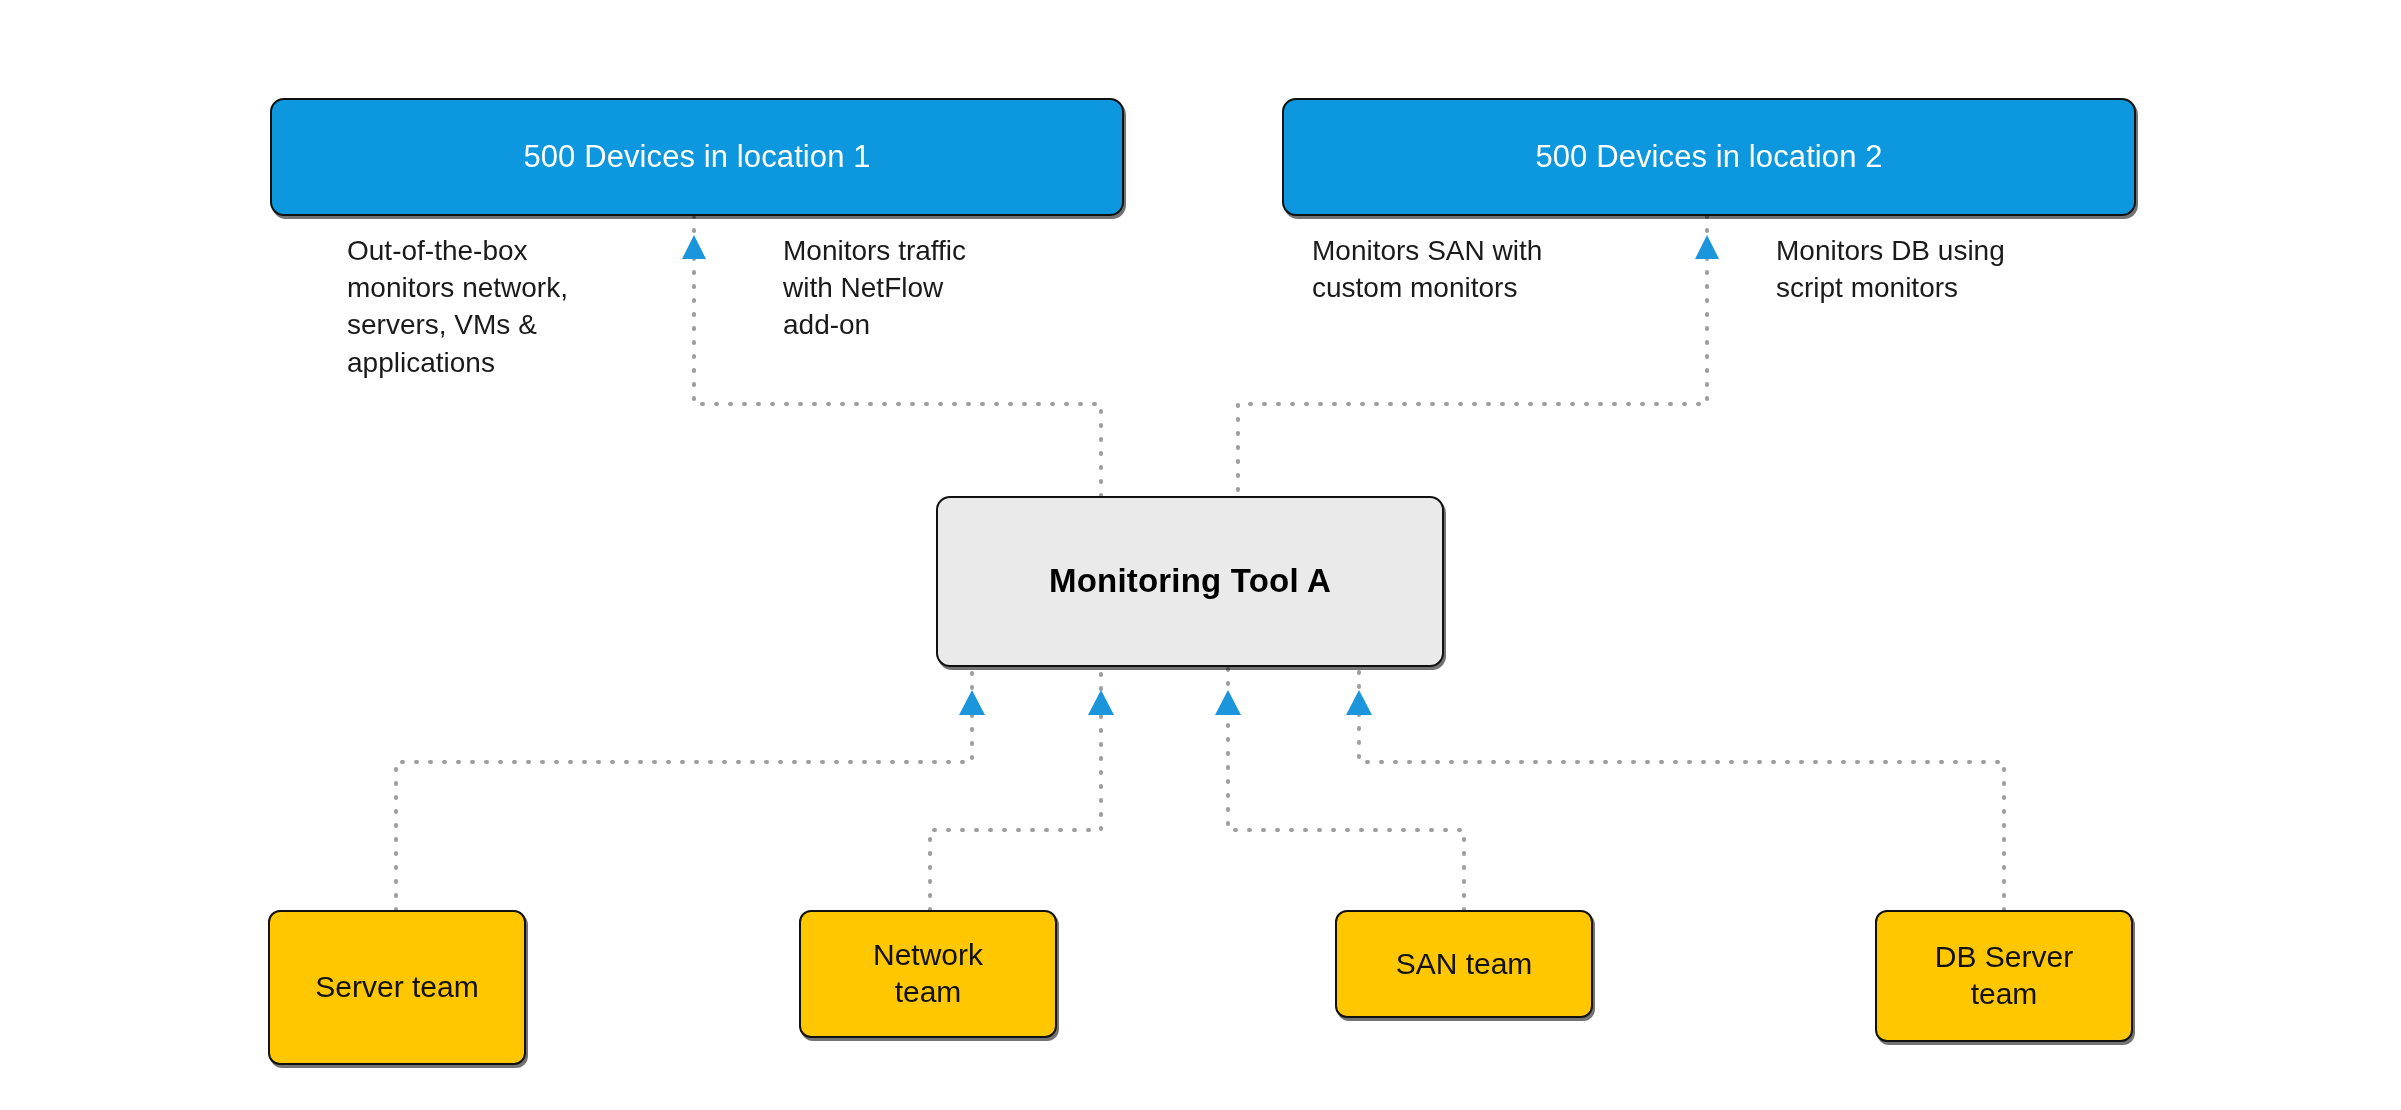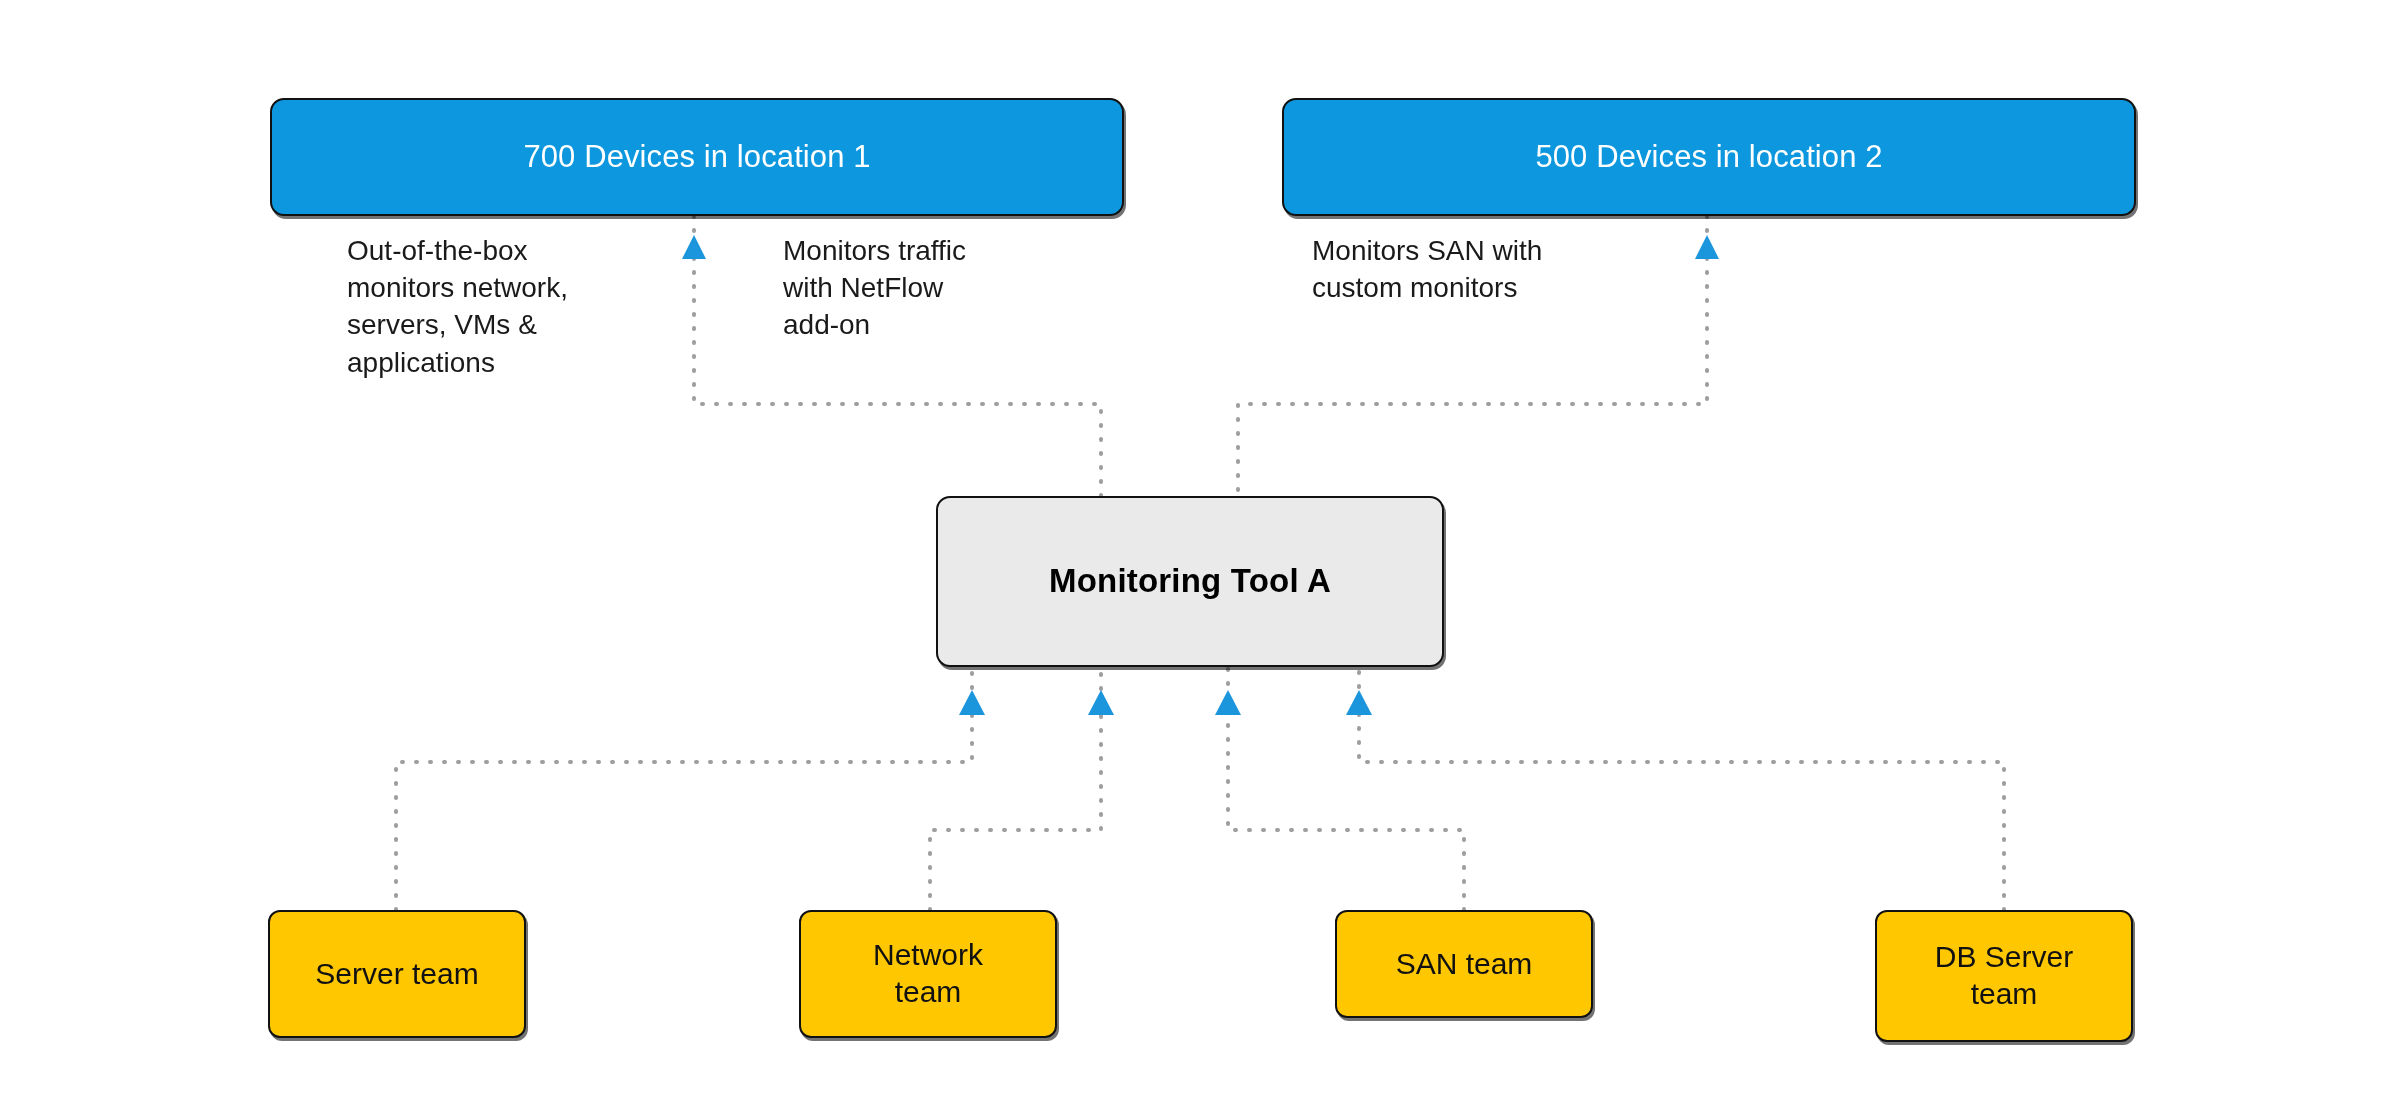--- a/index.html
+++ b/index.html
@@ -130,45 +130,47 @@
       <polygon class="arrow" points="1228,690 1215,715 1241,715"></polygon>
     </g>
 
     <g>
       <path class="dot" d="M 2004 910 L 2004 762 L 1359 762 L 1359 667"></path>
       <polygon class="arrow" points="1359,690 1346,715 1372,715"></polygon>
     </g>
   </svg>
 
   <div class="node location" style="left:270px; top:98px; width:854px; height:118px;">
-    <span class="node-label">700 Devices in location 1</span>
+    <span class="node-label">500 Devices in location 1</span>
   </div>
 
   <div class="node location" style="left:1282px; top:98px; width:854px; height:118px;">
     <span class="node-label">500 Devices in location 2</span>
   </div>
 
   <div class="caption" style="left:783px; top:232px; width:290px;">Monitors traffic
 with NetFlow
 add-on</div>
 
   <div class="caption" style="left:347px; top:232px; width:300px;">Out-of-the-box
 monitors network,
 servers, VMs &amp;
 applications</div>
 
   <div class="caption" style="left:1312px; top:232px; width:300px;">Monitors SAN with
 custom monitors</div>
 
+  <div class="caption" style="left:1776px; top:232px; width:300px;">Monitors DB using
+script monitors</div>
 
   <div class="node tool" style="left:912px; top:496px; width:508px; height:171px;margin-left:24px;">
     <span class="node-label">Monitoring Tool A</span>
   </div>
 
-  <div class="node team" style="left:268px; top:910px; width:258px; height:128px;">
+  <div class="node team" style="left:268px; top:910px; width:258px; height:155px;">
     <span class="node-label">Server team</span>
   </div>
 
   <div class="node team" style="left:799px; top:910px; width:258px; height:128px;">
     <span class="node-label">Network
 team</span>
   </div>
 
   <div class="node team" style="left:1335px; top:910px; width:258px; height:108px;">
     <span class="node-label">SAN team</span>

